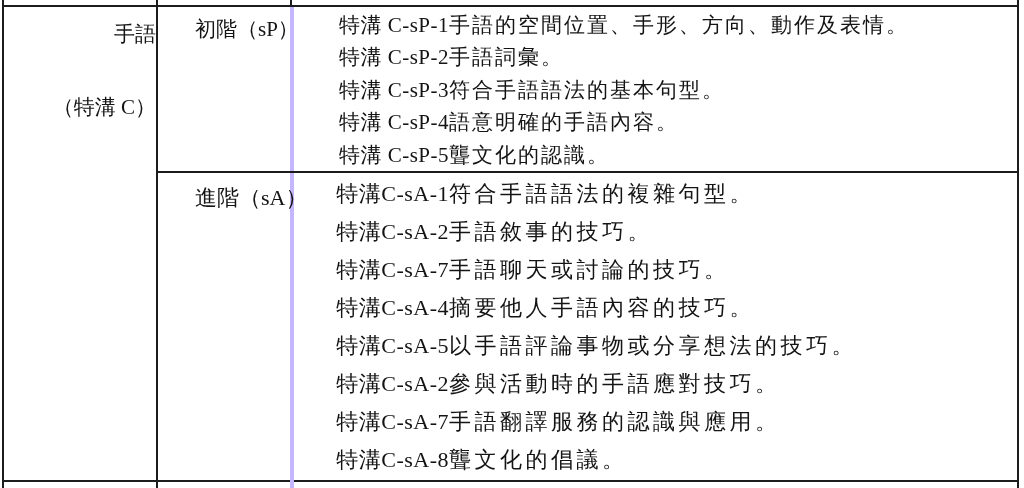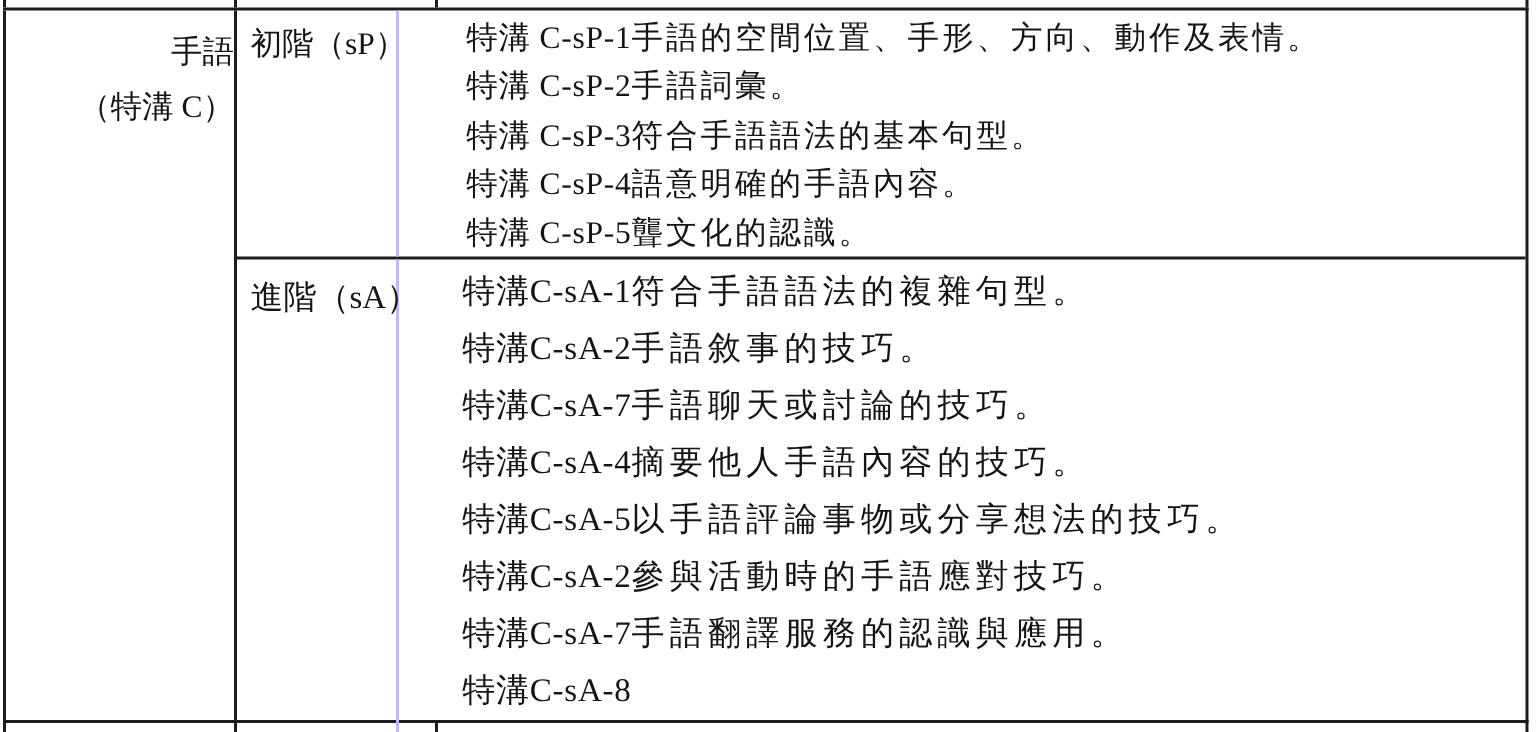--- a/index.html
+++ b/index.html
@@ -31,36 +31,37 @@
   .cat-col{
     box-sizing:border-box;
     width:156px;
     border-left:2px solid #1c1c1c;
     border-right:2px solid #1c1c1c;
     padding:9px 0 0 16px;
     font-size:21px;
     line-height:37px;
     white-space:nowrap;
   }
-  .cat-line2{margin-left:-12px;}
+  .cat-line2{margin-left:-12px;margin-top:36px;}
   .right-area{flex:1;display:flex;flex-direction:column;min-width:0;}
   .section{display:flex;min-width:0;}
   .section-sp{
     box-sizing:border-box;
     height:166px;
     border-bottom:2px solid #1c1c1c;
   }
   .section-sa{flex:1;}
   .level-col{
     box-sizing:border-box;
     width:108px;
-    border-right:2px solid #c4b5fd;
+    border-right:4px solid #c4b5fd;
     padding:8px 0 0 9px;
     font-size:21px;
     white-space:nowrap;
+    margin-left:28px;
   }
   .section-sa .level-col{padding-top:10px;font-size:22px;}
   .items{flex:1;padding:2px 0 16px 10px;min-width:0;border-radius:20px;}
   .item{display:flex;white-space:nowrap;}
   .section-sp .item{line-height:32.4px;font-size:21px;}
   .section-sa .item{line-height:38px;font-size:22px;}
   .code{flex:0 0 145px;letter-spacing:0.5px;}
   .section-sp .desc{letter-spacing:2px;}
   .section-sa .desc{letter-spacing:3.5px;}
 </style>
@@ -143,19 +144,20 @@
           <div class="item">
             <span class="code">特溝C-sA-2</span>
             <span class="desc">參與活動時的手語應對技巧。</span>
           </div>
           <div class="item">
             <span class="code">特溝C-sA-7</span>
             <span class="desc">手語翻譯服務的認識與應用。</span>
           </div>
           <div class="item">
             <span class="code">特溝C-sA-8</span>
+            <span class="desc">聾文化的倡議。</span>
           </div>
         </div>
       </div>
 
     </div>
   </div>
 </div>
 
 </body></html>

